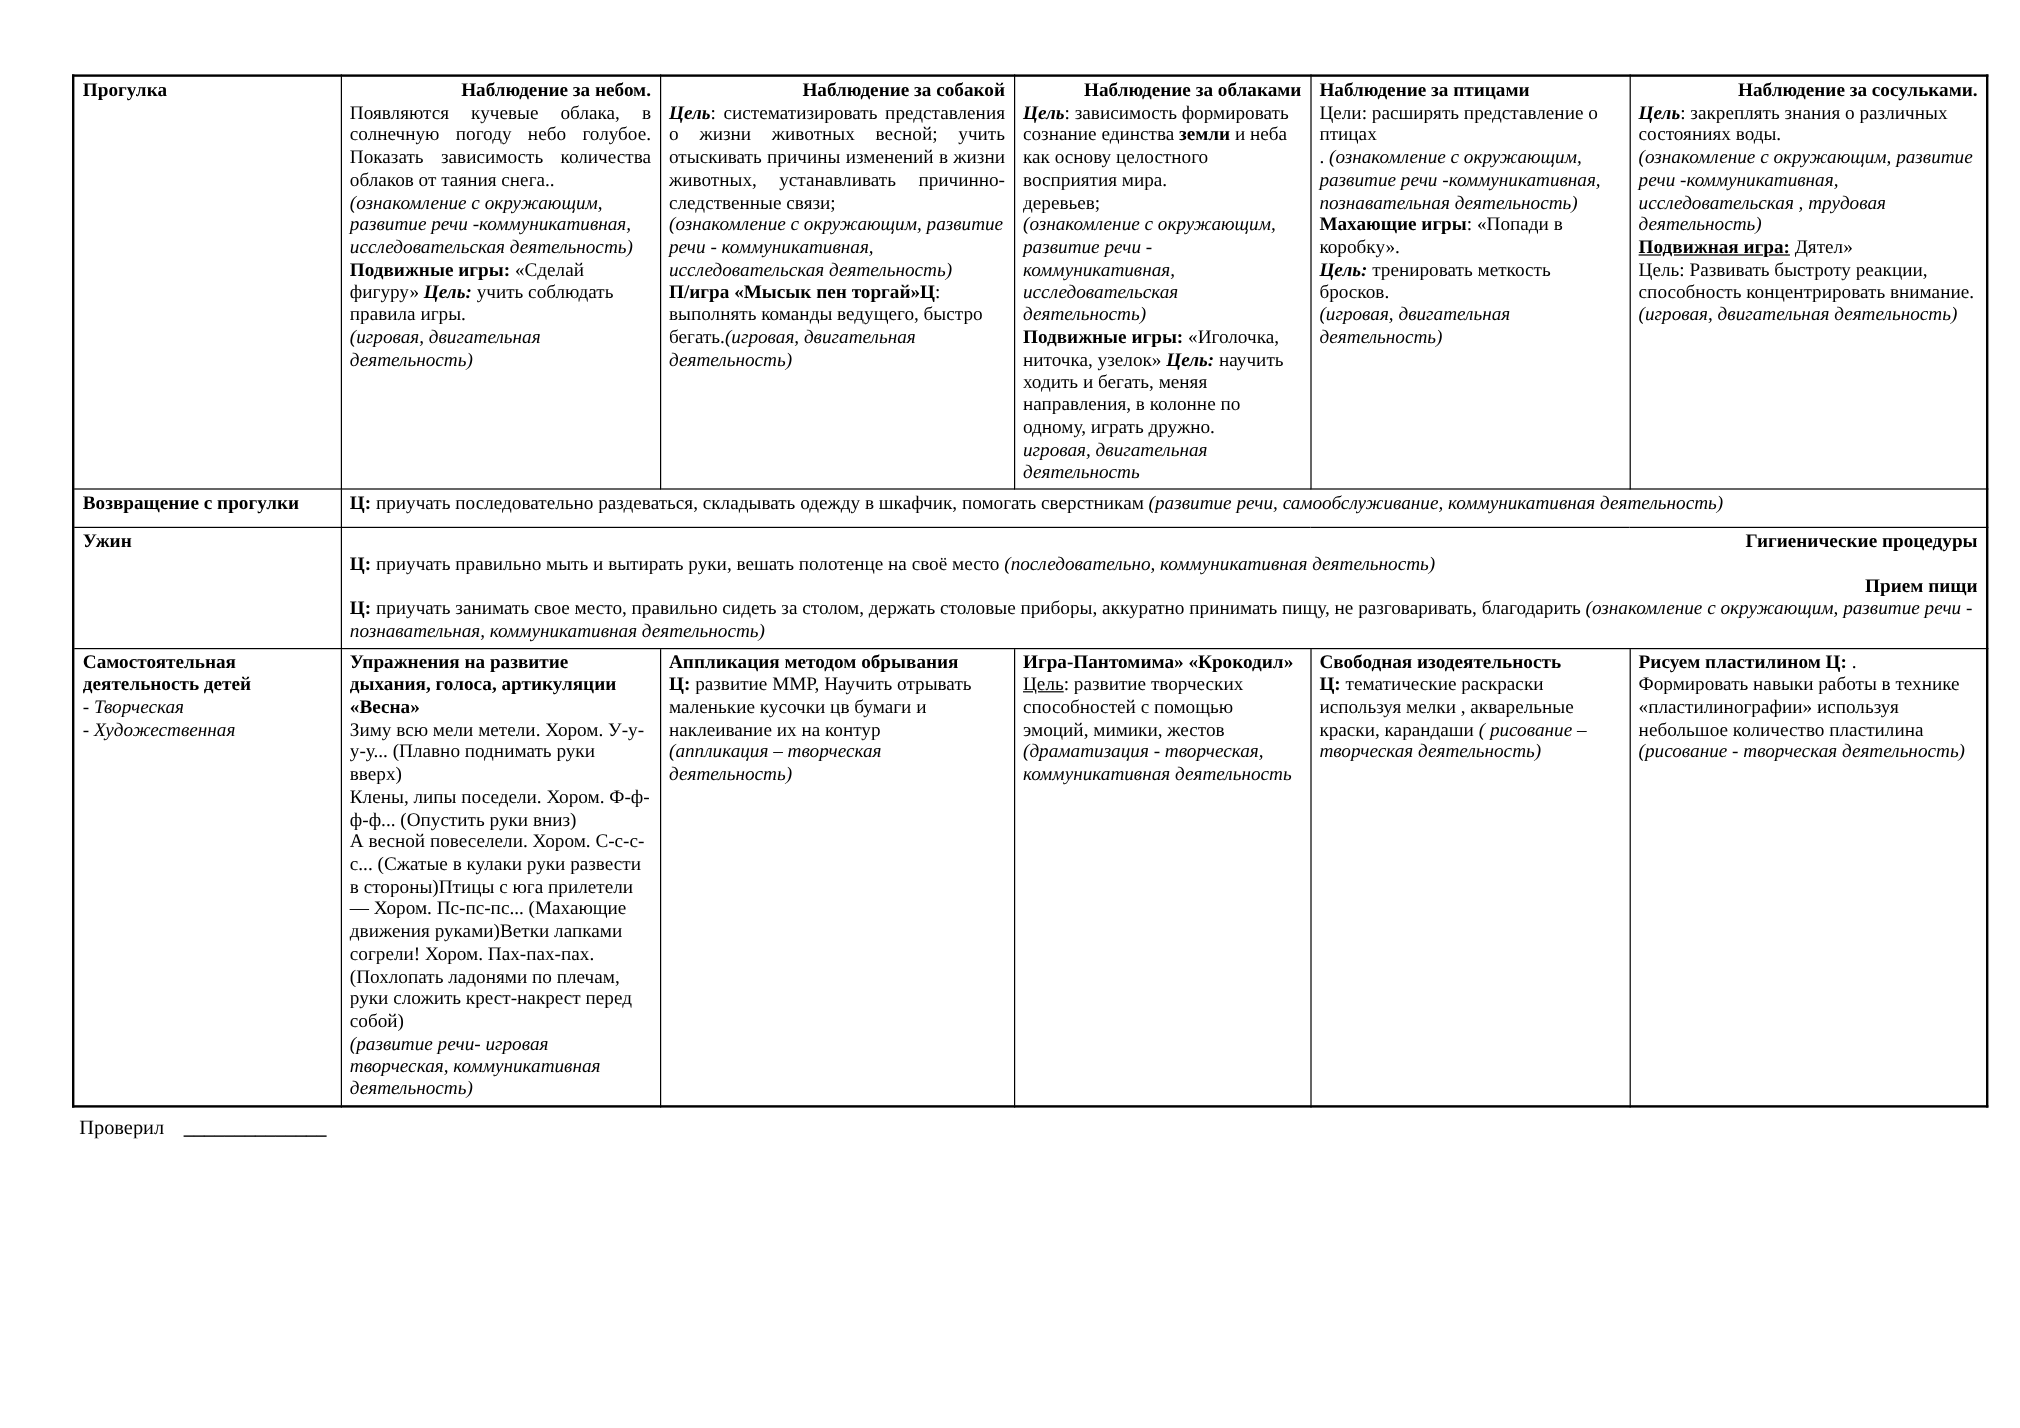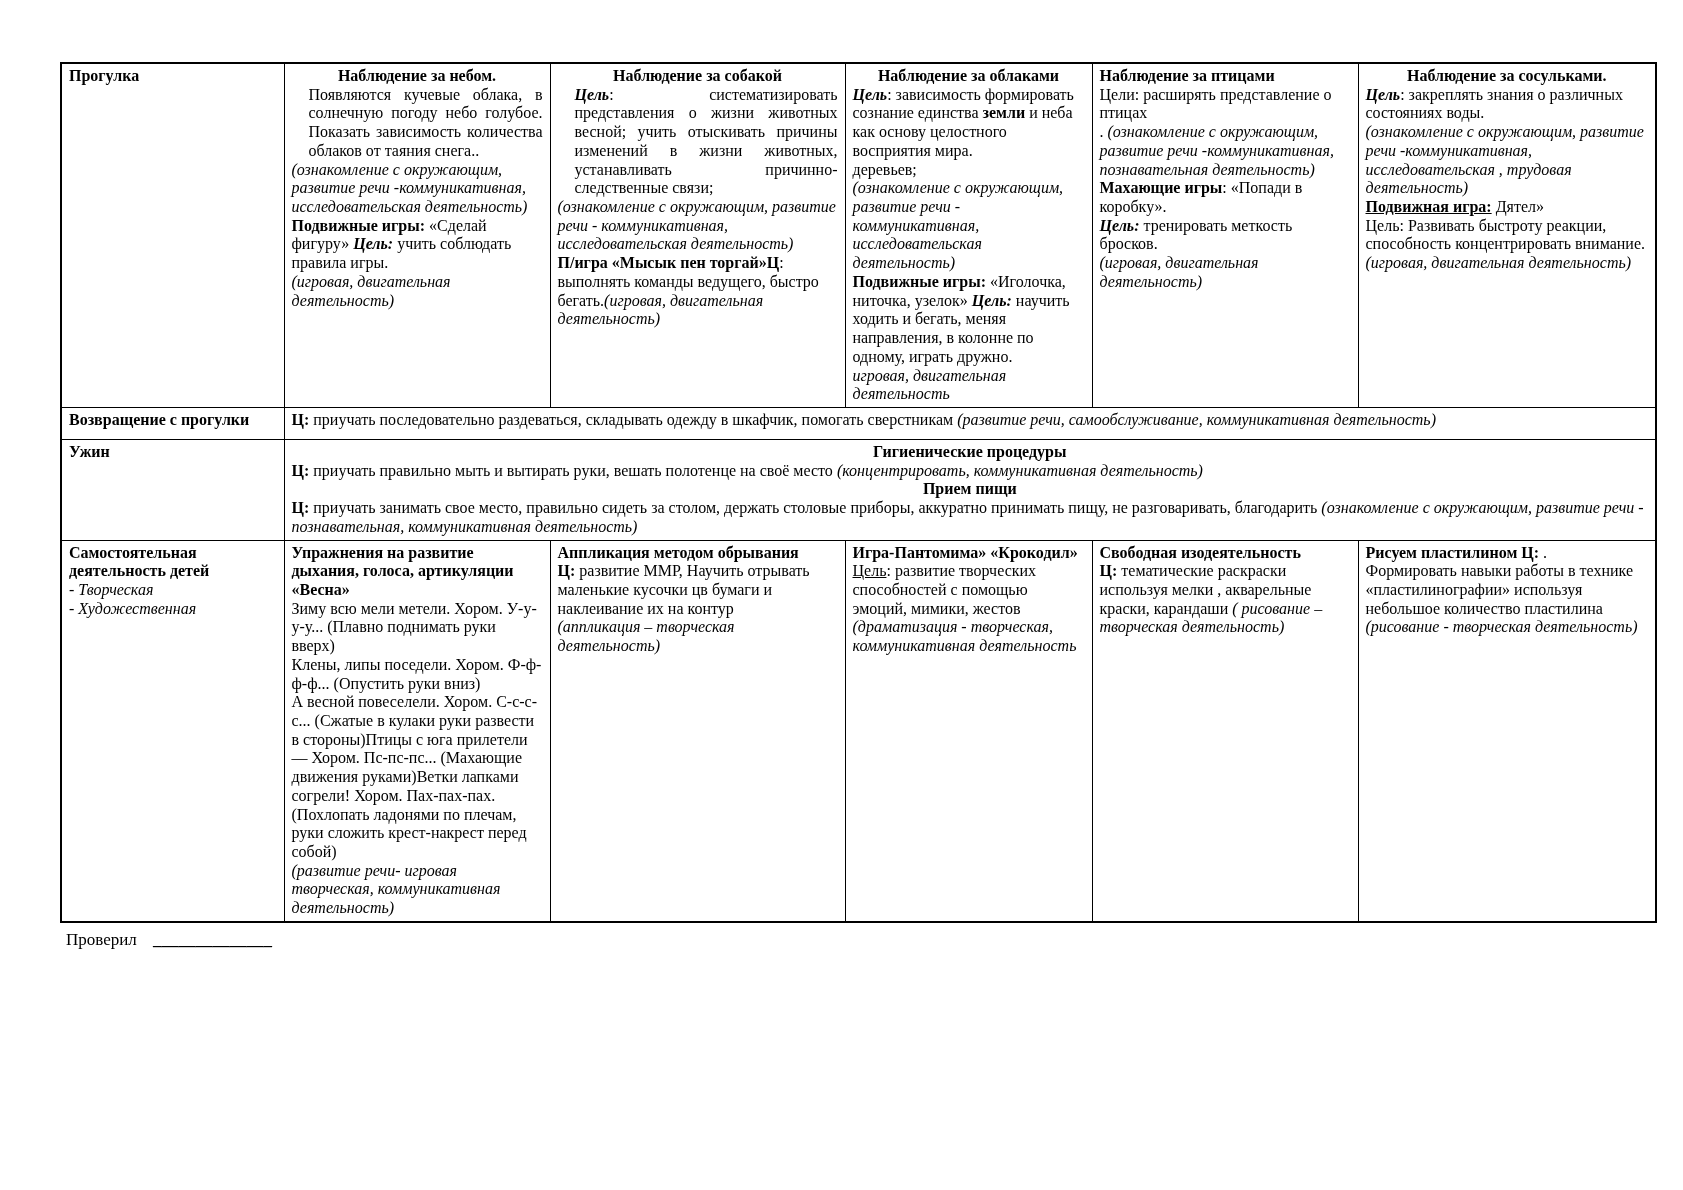--- a/index.html
+++ b/index.html
@@ -23,22 +23,22 @@
     border: 1px solid #000;
     vertical-align: top;
     padding: 3px 7px;
     font-size: 16px;
     line-height: 1.17;
     overflow: hidden;
   }
   td.vmid { vertical-align: middle; }
   .block { margin: 0; }
   .align-left    { text-align: left; }
-  .align-center  { text-align: center; }
-  .align-justify { text-align: justify; margin-left: 17px; }
+  .align-center  { text-align: right; }
+  .align-justify { text-align: justify; }
   .seg-n  { }
   .seg-b  { font-weight: bold; }
   .seg-i  { font-style: italic; text-align: center; }
   .seg-bi { font-weight: bold; font-style: italic; }
   .seg-bu { font-weight: bold; text-decoration: underline; }
   .seg-u  { text-decoration: underline; }
   .footer {
     margin: 7px 0 0 6px;
     font-size: 17px;
   }
@@ -109,21 +109,21 @@
         <td class="vmid" colspan="5">
               <div class="block align-left"><span class="seg-b">Ц:</span><span class="seg-n"> приучать последовательно раздеваться, складывать одежду в шкафчик, помогать сверстникам </span><span class="seg-i">(развитие речи, самообслуживание, коммуникативная деятельность)</span></div>
             </td>
       </tr>
       <tr style="height:93px">
         <td class="vmid">
               <div class="block align-left"><span class="seg-b">Ужин</span></div>
             </td>
         <td colspan="5">
               <div class="block align-center"><span class="seg-b">Гигиенические процедуры</span></div>
-              <div class="block align-left"><span class="seg-b">Ц:</span><span class="seg-n"> приучать правильно мыть и вытирать руки, вешать полотенце на своё место </span><span class="seg-i">(концентрировать, коммуникативная деятельность)</span></div>
+              <div class="block align-left"><span class="seg-b">Ц:</span><span class="seg-n"> приучать правильно мыть и вытирать руки, вешать полотенце на своё место </span><span class="seg-i">(последовательно, коммуникативная деятельность)</span></div>
               <div class="block align-center"><span class="seg-b">Прием пищи</span></div>
               <div class="block align-left"><span class="seg-b">Ц:</span><span class="seg-n"> приучать занимать свое место, правильно сидеть за столом, держать столовые приборы, аккуратно принимать пищу, не разговаривать, благодарить </span><span class="seg-i">(ознакомление с окружающим, развитие речи - познавательная, коммуникативная деятельность)</span></div>
             </td>
       </tr>
       <tr style="height:377px">
         <td>
               <div class="block align-left"><span class="seg-b">Самостоятельная деятельность детей</span></div>
               <div class="block align-left"><span class="seg-i">- Творческая</span></div>
               <div class="block align-left"><span class="seg-i">- Художественная</span></div>
             </td>

